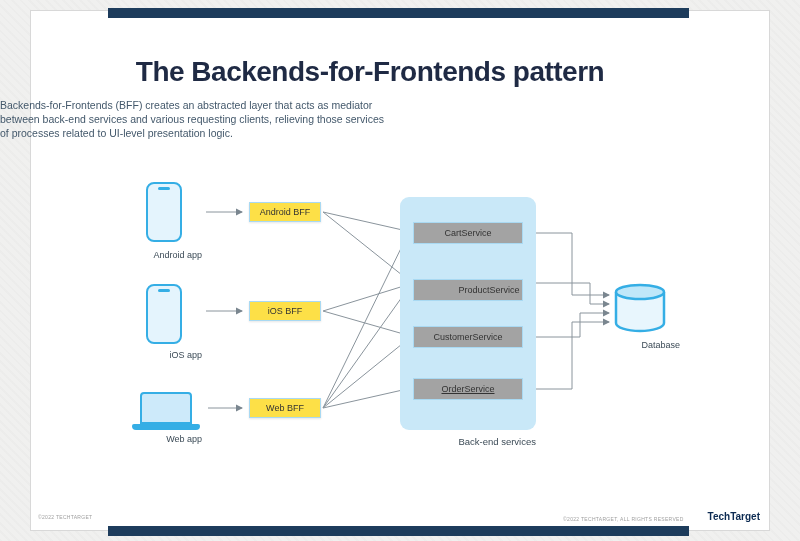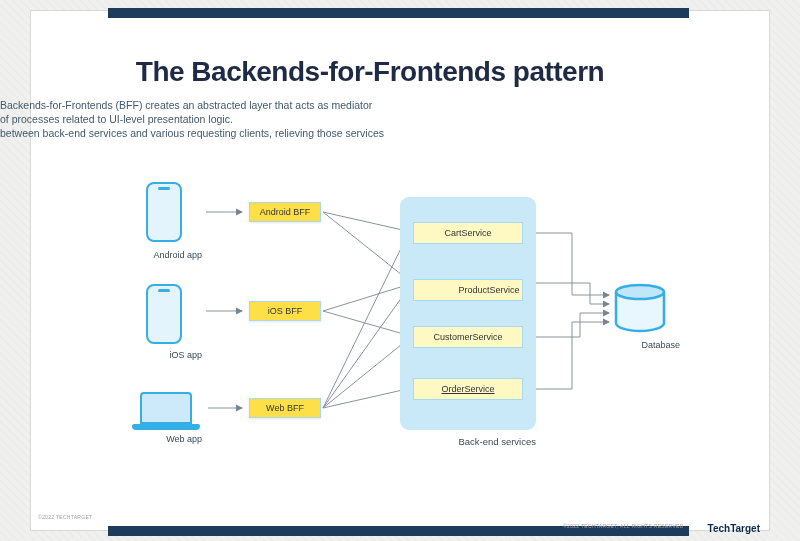--- a/index.html
+++ b/index.html
@@ -54,50 +54,50 @@
     display: flex; align-items: center; justify-content: center;
     font-size: 9px; color: #333;
   }
 
   .backend-panel {
     position: absolute; left: 400px; top: 197px; width: 136px; height: 233px;
     background: #c9e8f8; border-radius: 9px;
   }
   .service-box {
     position: absolute; left: 413px; width: 110px; height: 22px;
-    background: #fef9c3; border: 1px solid #a9d9f2;
+    background: #a3a3a3; border: 1px solid #a9d9f2;
     display: flex; align-items: center; justify-content: center;
     font-size: 9px; color: #333;
   }
 
   .db-icon { position: absolute; left: 614px; top: 282px; }
 
   .connectors { position: absolute; left: 0; top: 0; width: 800px; height: 541px; pointer-events: none; }
 
   .footer-left {
     position: absolute; left: 38px; top: 514px; font-size: 5px; color: #a0a0a0; letter-spacing: 0.3px;
   }
   .footer-right {
-    position: absolute; right: 40px; top: 511px; display: flex; align-items: flex-start; gap: 24px; margin-top: 12px;
+    position: absolute; right: 40px; top: 511px; display: flex; align-items: flex-end; gap: 24px;
   }
   .footer-copy { font-size: 5px; color: #a0a0a0; letter-spacing: 0.3px; }
   .footer-logo { font-size: 10px; font-weight: bold; color: #0d2b52; }
 </style>
 </head>
 <body>
 
 <div class="card"></div>
 <div class="bar-top"></div>
 <div class="bar-bottom"></div>
 
 <div class="title">The Backends-for-Frontends pattern</div>
 <div class="subtitle">
   <div>Backends-for-Frontends (BFF) creates an abstracted layer that acts as mediator</div>
+  <div>between back-end services and various requesting clients, relieving those services</div>
   <div>of processes related to UI-level presentation logic.</div>
-  <div>between back-end services and various requesting clients, relieving those services</div>
 </div>
 
 <svg class="connectors" viewBox="0 0 800 541">
   <defs>
     <marker id="arr" viewBox="0 0 10 10" refX="8.5" refY="5" markerWidth="7.5" markerHeight="7.5" orient="auto">
       <path d="M0,0 L10,5 L0,10 z" fill="#7a868f"></path>
     </marker>
   </defs>
   <g stroke="#8a949c" stroke-width="1" fill="none">
 

